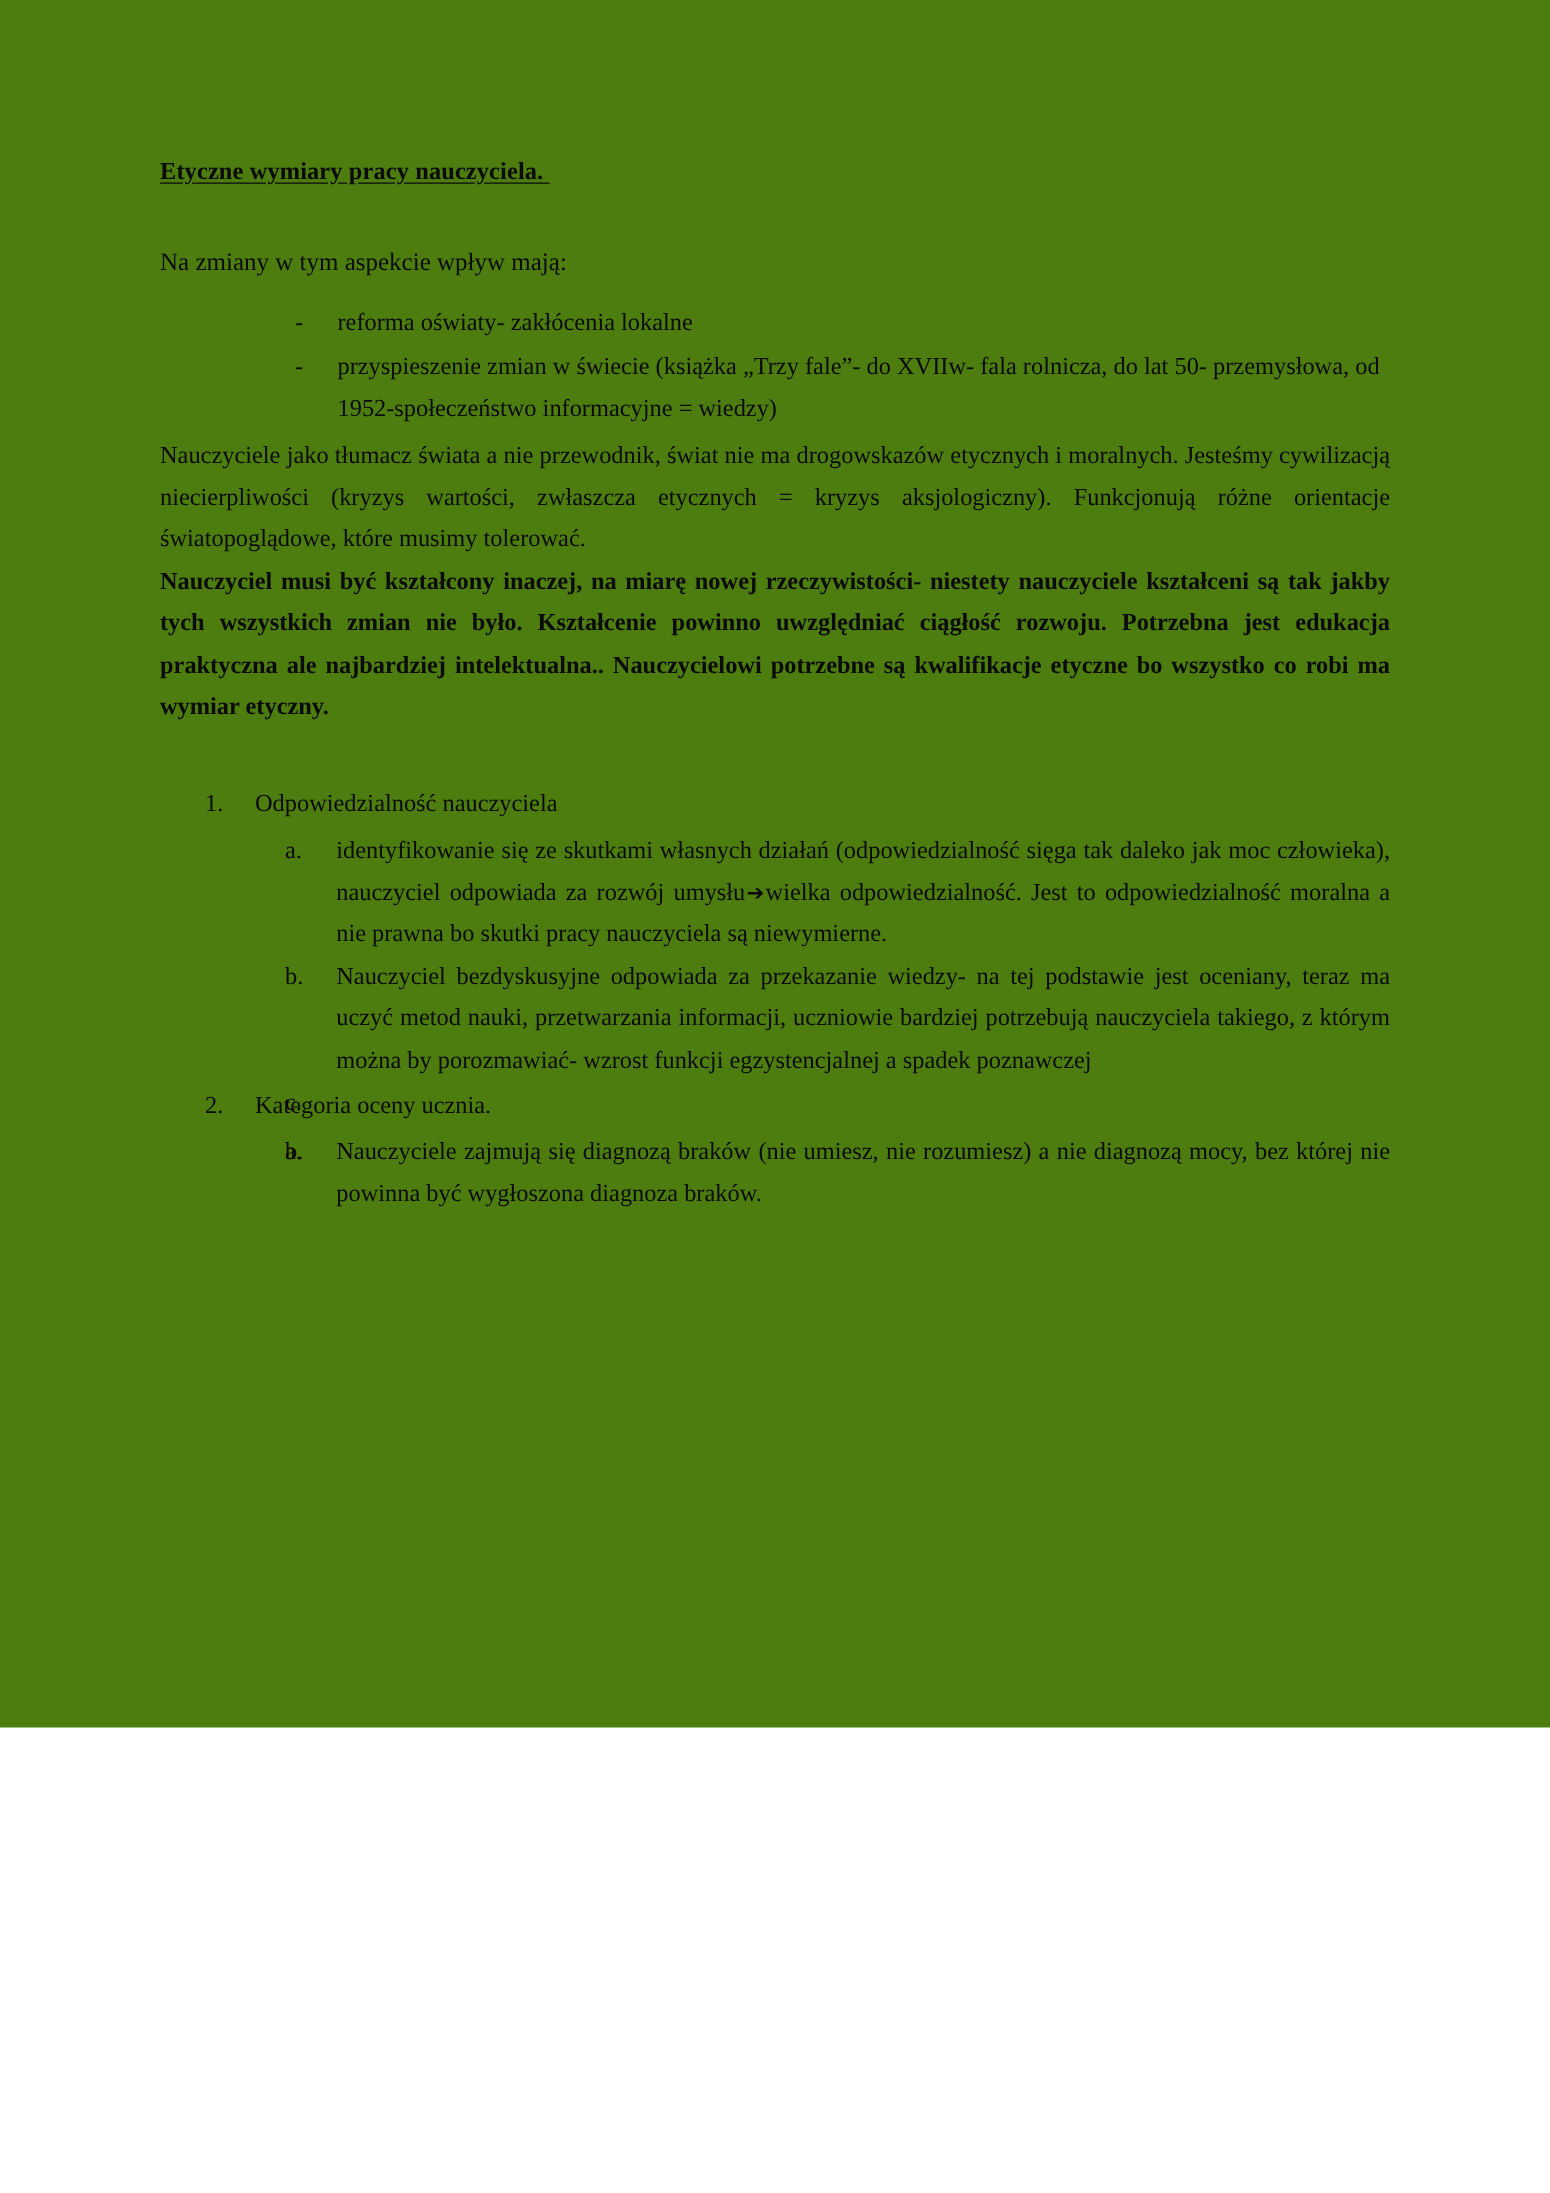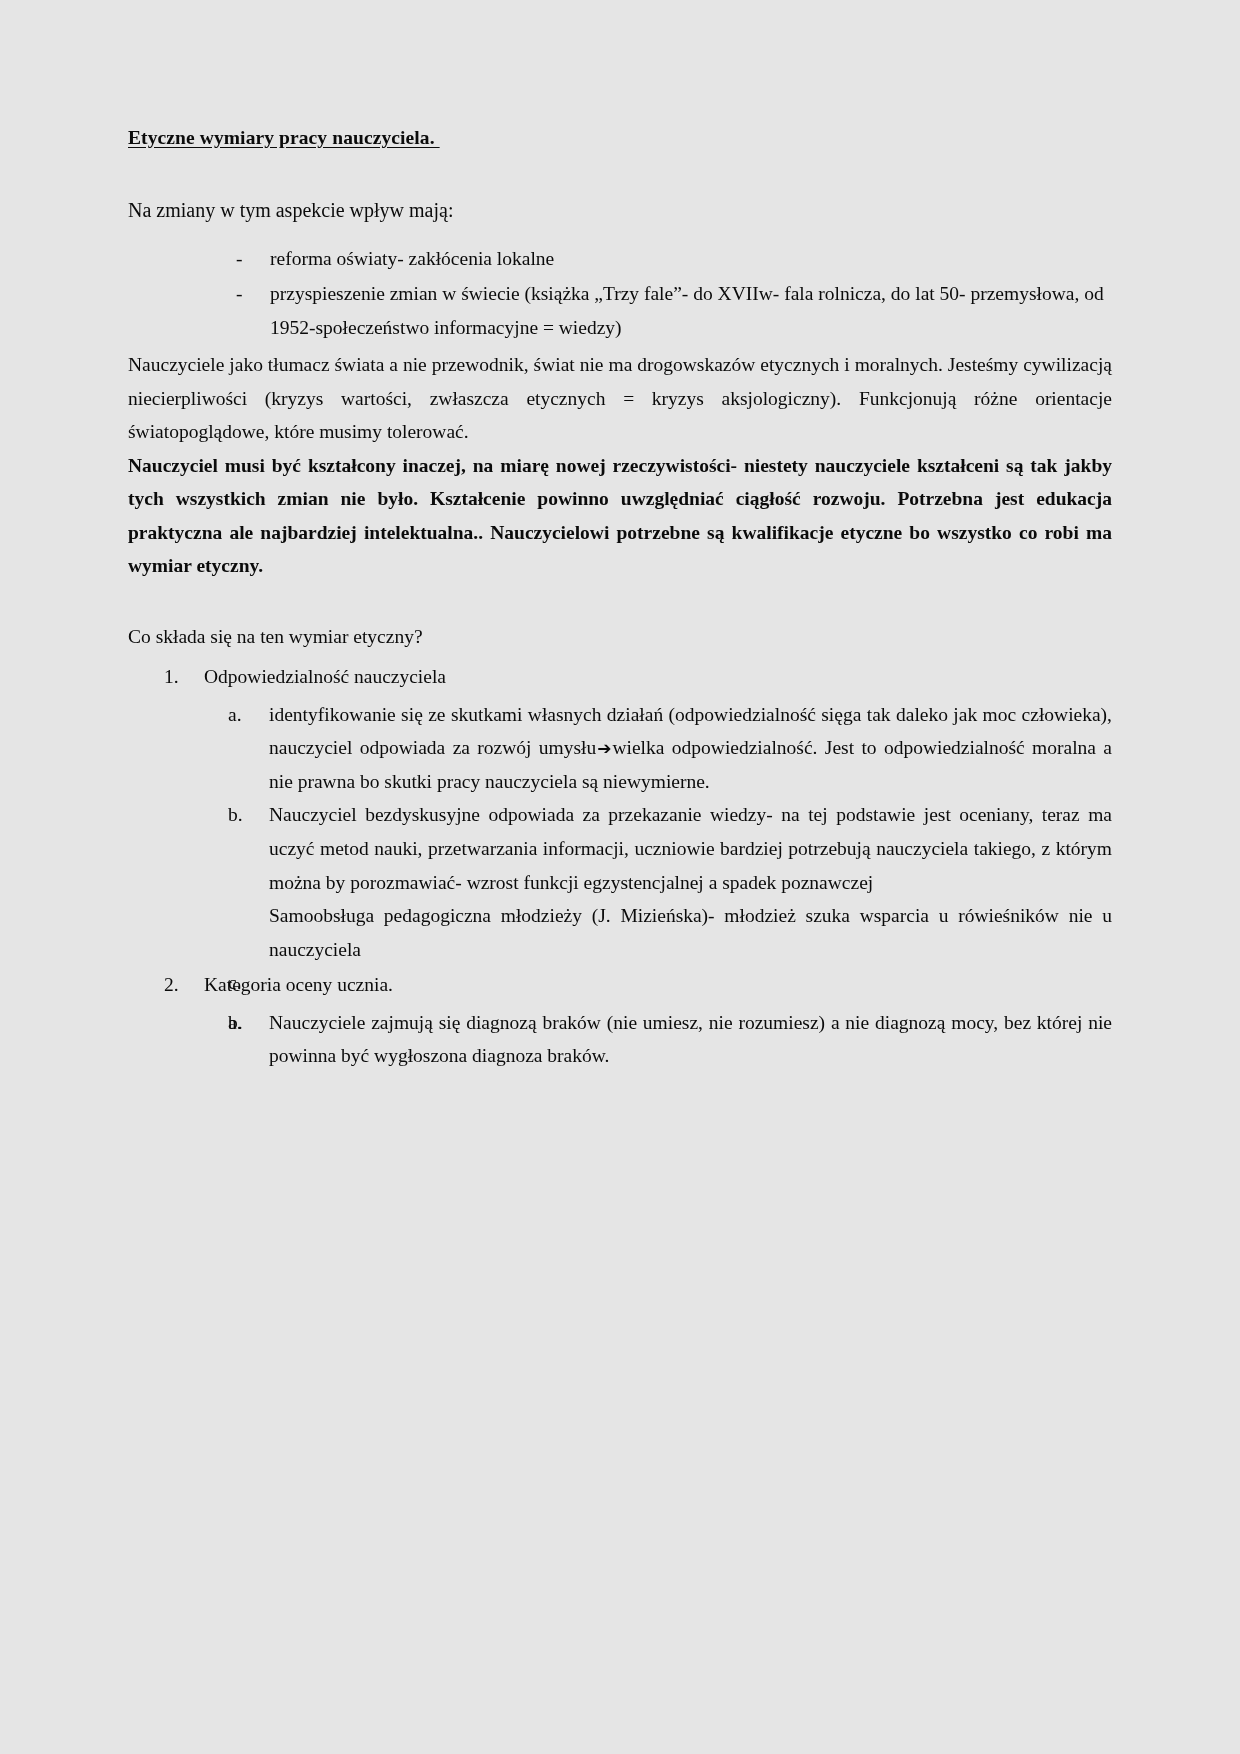--- a/index.html
+++ b/index.html
@@ -10,22 +10,22 @@
   body {
     width: 1240px;
     height: 1754px;
     font-family: "Liberation Serif", "DejaVu Serif", serif;
     color: #0b0b0b;
     -webkit-font-smoothing: antialiased;
   }
   .page {
     position: relative;
     width: 1240px;
-    height: 1754px;
-    background: #e5e5e5;
+    height: 1382px;
+    background: #4d7c0f;
     box-sizing: border-box;
     padding: 128px 128px 60px 128px;
   }
   .doc-title {
     font-size: 19.5px;
     line-height: 1.0;
     text-decoration: underline;
     text-underline-offset: 3px;
     letter-spacing: 0.1px;
     margin: 0 0 52px 0;
@@ -137,38 +137,36 @@
       <span>przyspieszenie zmian w świecie (książka „Trzy fale”- do XVIIw- fala rolnicza, do lat 50- przemysłowa, od 1952-społeczeństwo informacyjne = wiedzy)</span>
     </li>
   </ul>
 
   <p class="para">Nauczyciele jako tłumacz świata a nie przewodnik, świat nie ma drogowskazów etycznych i moralnych. Jesteśmy cywilizacją niecierpliwości (kryzys wartości, zwłaszcza etycznych = kryzys aksjologiczny). Funkcjonują różne orientacje światopoglądowe, które musimy tolerować.</p>
 
   <p class="para block-gap">Nauczyciel musi być kształcony inaczej, na miarę nowej rzeczywistości- niestety nauczyciele kształceni są tak jakby tych wszystkich zmian nie było. Kształcenie powinno uwzględniać ciągłość rozwoju. Potrzebna jest edukacja praktyczna ale najbardziej intelektualna.. Nauczycielowi potrzebne są kwalifikacje etyczne bo wszystko co robi ma wymiar etyczny.</p>
 
   <div class="spacer-lg"></div>
 
-  <p class="question">Co składa się na ten wymiar etyczny?</p>
 
   <ol class="num-list">
 
     <li class="num-item">
       <span class="marker">1.</span>
       <span>Odpowiedzialność nauczyciela</span>
 
       <ol class="alpha-list">
         <li class="alpha-item">
           <span class="marker">a.</span>
           <span>identyfikowanie się ze skutkami własnych działań (odpowiedzialność sięga tak daleko jak moc człowieka), nauczyciel odpowiada za rozwój umysłu</span><span class="arrow-glyph">➔</span><span>wielka odpowiedzialność. Jest to odpowiedzialność moralna a nie prawna bo skutki pracy nauczyciela są niewymierne.</span>
         </li>
 
         <li class="alpha-item">
           <span class="marker">b.</span>
           <span>Nauczyciel bezdyskusyjne odpowiada za przekazanie wiedzy- na tej podstawie jest oceniany, teraz ma uczyć metod nauki, przetwarzania informacji, uczniowie bardziej potrzebują nauczyciela takiego, z którym można by porozmawiać- wzrost funkcji egzystencjalnej a spadek poznawczej</span>
-          <span class="cont">Samoobsługa pedagogiczna młodzieży (J. Mizieńska)- młodzież szuka wsparcia u rówieśników nie u nauczyciela</span>
         </li>
 
         <li class="alpha-item">
           <span class="marker">c.</span>
         </li>
       </ol>
     </li>
 
     <li class="num-item">
       <span class="marker">2.</span>

